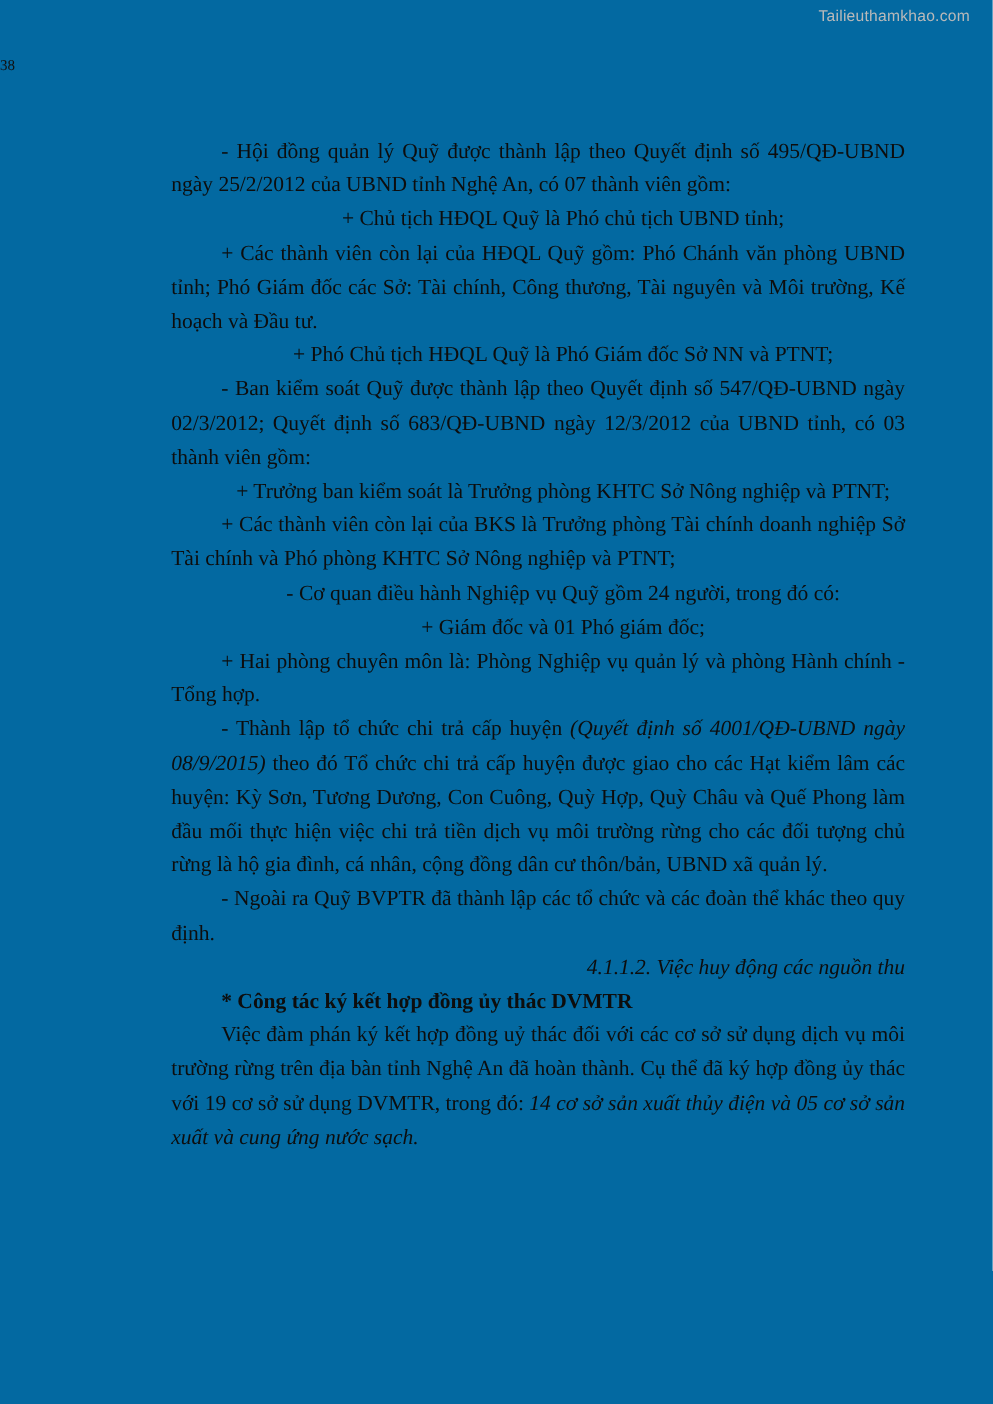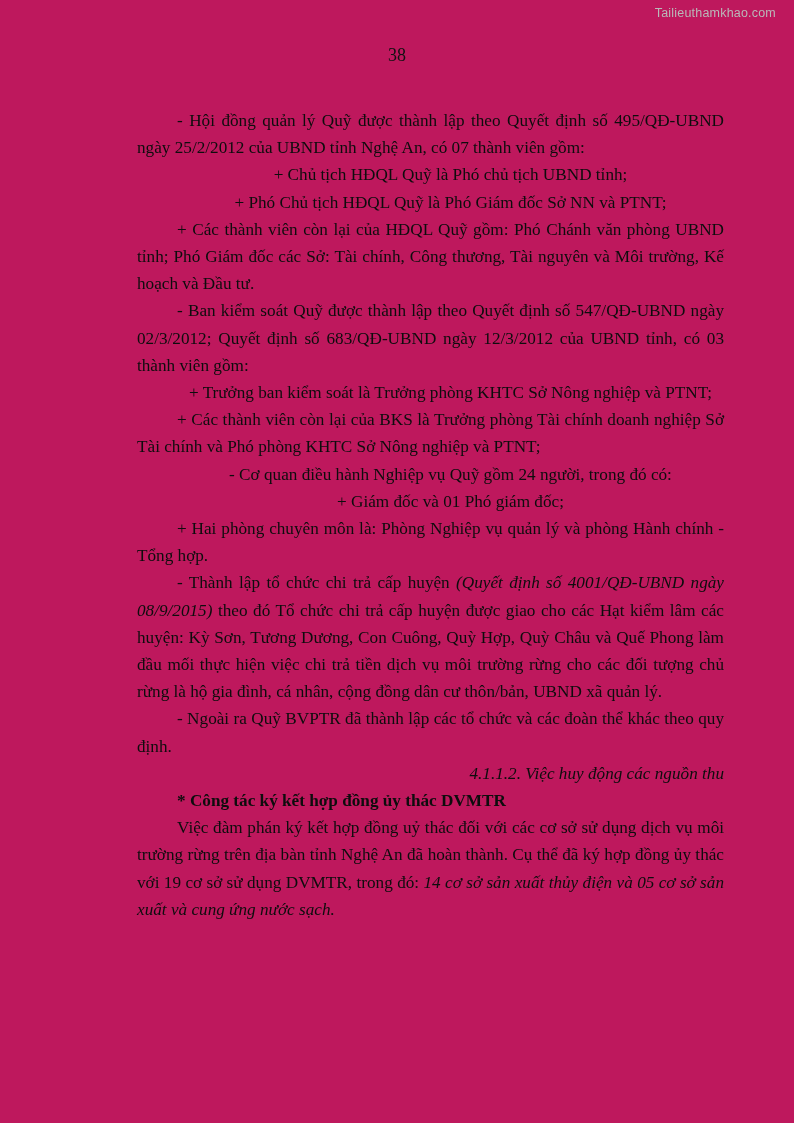--- a/index.html
+++ b/index.html
@@ -16,21 +16,21 @@
     font-family: "Liberation Serif", "DejaVu Serif", serif;
     color: #0d0d0d;
     -webkit-font-smoothing: antialiased;
   }
 
   .page {
     position: absolute;
     inset: 0;
     width: 794px;
     height: 1123px;
-    background: #be185d;
+    background: #0369a1;
   }
 
   
   .watermark {
     position: absolute;
     top: 6px;
     right: 18px;
     font-family: "Liberation Sans", "DejaVu Sans", sans-serif;
     font-size: 12.5px;
     letter-spacing: 0.2px;
@@ -38,22 +38,21 @@
     user-select: none;
     white-space: nowrap;
   }
 
   
   .page-number {
     position: absolute;
     top: 46px;
     left: 0;
     width: 794px;
-    text-align: center;
-    font-size: 18px;
+    font-size: 12px;
     line-height: 1;
     color: #111111;
   }
 
   
   .content {
     position: absolute;
     left: 137px;
     top: 107px;
     width: 587px;
@@ -102,23 +101,23 @@
 
   <div class="page-number">38</div>
 
   <div class="content">
 
 
     <p class="para">- Hội đồng quản lý Quỹ được thành lập theo Quyết định số 495/QĐ-UBND ngày 25/2/2012 của UBND tỉnh Nghệ An, có 07 thành viên gồm:</p>
 
     <p class="para last-left">+ Chủ tịch HĐQL Quỹ là Phó chủ tịch UBND tỉnh;</p>
 
+    <p class="para">+ Các thành viên còn lại của HĐQL Quỹ gồm: Phó Chánh văn phòng UBND tỉnh; Phó Giám đốc các Sở: Tài chính, Công thương, Tài nguyên và Môi trường, Kế hoạch và Đầu tư.</p>
+
     <p class="para last-left">+ Phó Chủ tịch HĐQL Quỹ là Phó Giám đốc Sở NN và PTNT;</p>
-
-    <p class="para">+ Các thành viên còn lại của HĐQL Quỹ gồm: Phó Chánh văn phòng UBND tỉnh; Phó Giám đốc các Sở: Tài chính, Công thương, Tài nguyên và Môi trường, Kế hoạch và Đầu tư.</p>
 
     <p class="para">- Ban kiểm soát Quỹ được thành lập theo Quyết định số 547/QĐ-UBND ngày 02/3/2012; Quyết định số 683/QĐ-UBND ngày 12/3/2012 của UBND tỉnh, có 03 thành viên gồm:</p>
 
     <p class="para last-left">+ Trưởng ban kiểm soát là Trưởng phòng KHTC Sở Nông nghiệp và PTNT;</p>
 
     <p class="para">+ Các thành viên còn lại của BKS là Trưởng phòng Tài chính doanh nghiệp Sở Tài chính và Phó phòng KHTC Sở Nông nghiệp và PTNT;</p>
 
     <p class="para last-left">- Cơ quan điều hành Nghiệp vụ Quỹ gồm 24 người, trong đó có:</p>
 
     <p class="para last-left">+ Giám đốc và 01 Phó giám đốc;</p>

